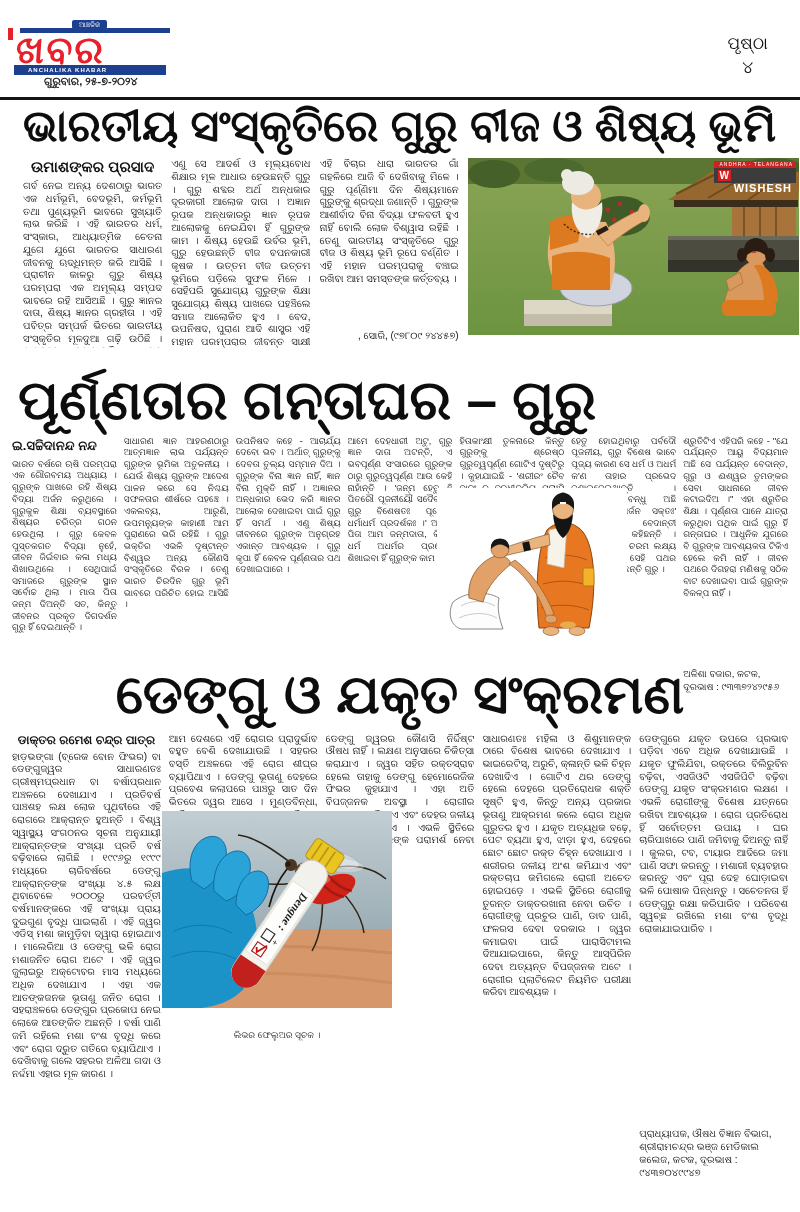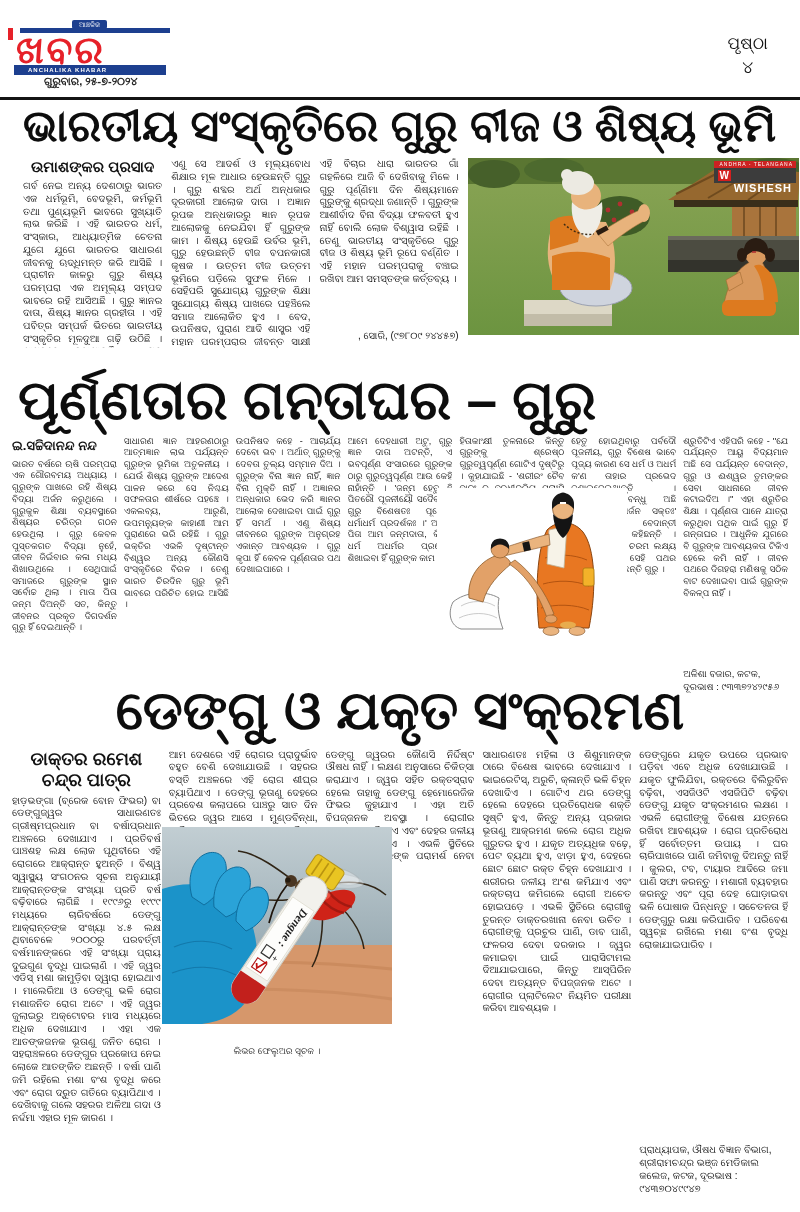--- a/index.html
+++ b/index.html
@@ -44,24 +44,24 @@
   .a2{position:absolute;left:0;top:356px;width:800px;margin-top:16px;}
   .a2 .headline{font-size:55px;line-height:1.05;margin:0 10px 6px 18px;}
   .a2-row{display:flex;gap:7px;margin:0 12px;height:258px;position:relative;}
   .a2 .bodytext{font-size:9px;line-height:1.3;}
   .a2 .byline{display:block;font-size:13px;margin:2px 0 5px 0;}
   .a2-illu{position:absolute;left:425px;top:52px;width:190px;height:152px;background:#fff;z-index:2;}
   .a2-col7{display:flex;flex-direction:column;justify-content:flex-end;}
   .a2-col7 .bodytext{flex:1;}
   .signoff2{font-size:9.5px;line-height:1.35;margin-top:2px;}
   
-  .a3{position:absolute;left:0;top:680px;width:800px;height:532px;}
+  .a3{position:absolute;left:0;top:664px;width:800px;height:532px;}
   .a3 .headline{font-size:54px;line-height:1.05;text-align:center;margin:2px 0 10px 0;}
   .a3-row{display:flex;gap:8px;margin:0 12px;height:446px;position:relative;}
-  .a3 .byline{display:block;text-align:center;font-size:18px;margin:0 0 4px 0;}
+  .a3 .byline{display:block;text-align:center;font-size:12px;margin:0 0 4px 0;}
   .a3-photo{position:absolute;left:150px;top:78px;width:230px;height:216px;background:#fff;z-index:2;}
   .a3-caption{font-size:9px;text-align:center;margin-top:18px;color:#222;}
   .a3-col5{display:flex;flex-direction:column;}
   .a3-col5 .bodytext{flex:1;}
   .signoff3{font-size:10px;line-height:1.3;margin-top:2px;}
 </style>
 </head>
 <body>
 
 <div class="page">

